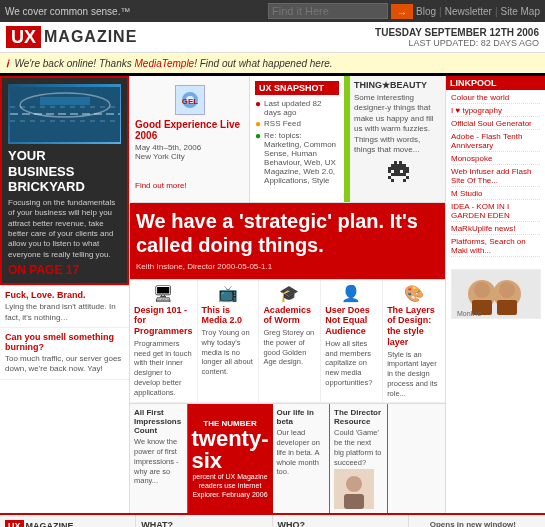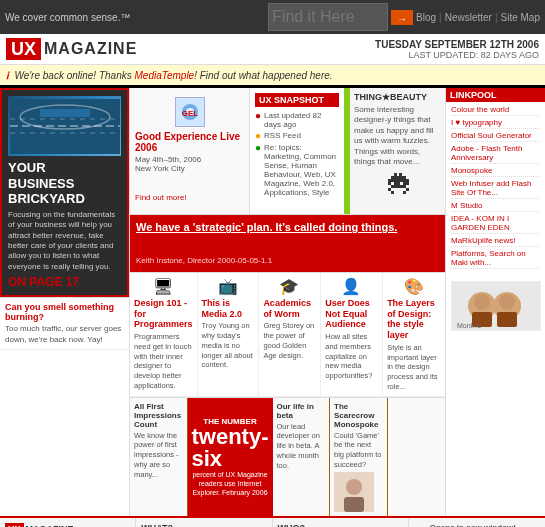--- a/index.html
+++ b/index.html
@@ -19,22 +19,22 @@
       display: flex;
       align-items: center;
       padding: 3px 5px;
       font-size: 10px;
       justify-content: space-between;
     }
     #top-bar .tagline { color: #ccc; font-size: 10px; }
     #top-bar .search-area { display: flex; align-items: center; gap: 3px; }
     #top-bar input {
       width: 120px;
-      height: 28px;
-      font-size: 16px;
+      height: 16px;
+      font-size: 11px;
       border: 1px solid #666;
       padding: 1px 3px;
       background: #555;
       color: #fff;
     }
     #top-bar .search-btn {
       background: #e05000;
       color: #fff;
       border: none;
       padding: 2px 6px;
@@ -208,25 +208,24 @@
 
     
     .strategic-plan {
       background: #c00;
       color: #fff;
       padding: 6px;
       margin: 0;
       font-size: 11px;
     }
     .strategic-plan h2 {
-      font-size: 11px;
+      font-size: 20px;
       font-weight: bold;
       line-height: 1.2;
-      margin-bottom: 20px;
-      text-decoration: underline;
+      margin-bottom: 4px;
     }
     .strategic-plan p { font-size: 8px; color: #fcc; line-height: 1.4; }
 
     
     .article-grid {
       display: grid;
       grid-template-columns: repeat(5, 1fr);
       border-top: 1px solid #ddd;
     }
     .article-cell {
@@ -380,20 +379,24 @@
           <ellipse cx="55" cy="18" rx="45" ry="12" fill="none" stroke="white" stroke-width="1.5" opacity="0.4"></ellipse>
           <rect x="30" y="10" width="50" height="8" fill="#2980b9" opacity="0.6"></rect>
         </svg>
       </div>
       <div class="hero-title">YOUR<br>BUSINESS<br>BRICKYARD</div>
       <div class="hero-subtitle">Focusing on the fundamentals of your business will help you attract better revenue, take better care of your clients and allow you to listen to what everyone is really telling you.</div>
       <div class="hero-page">ON PAGE 17</div>
     </div>
 
     <div class="small-articles">
+      <div class="small-article">
+        <h4>Fuck, Love. Brand.</h4>
+        <p>Lying the brand isn't attitude. In fact, it's nothing…</p>
+      </div>
       <div class="small-article">
         <h4>Can you smell something burning?</h4>
         <p>Too much traffic, our server goes down, we're back now. Yay!</p>
       </div>
     </div>
   </div>
 
   <div id="center-col">
 
     <div class="top-row">
@@ -511,21 +514,21 @@
       <div class="number-cell">
         <div class="the-number">THE NUMBER</div>
         <div class="big-number">twenty-six</div>
         <div class="number-desc">percent of UX Magazine readers use Internet Explorer. February 2006</div>
       </div>
       <div class="bottom-cell">
         <h4>Our life in beta</h4>
         <p>Our lead developer on life in beta. A whole month too.</p>
       </div>
       <div class="bottom-cell">
-        <h4>The Scarecrow Monospoke</h4>
+        <h4>The Director Resource</h4>
         <p>Could 'Game' be the next big platform to succeed?</p>
         <div style="width:40px;height:40px;background:#ddd;margin-top:2px;overflow:hidden;">
           <svg width="40" height="40" viewBox="0 0 40 40">
             <rect width="40" height="40" fill="#e8d5c4"></rect>
             <circle cx="20" cy="15" r="8" fill="#c8a08a"></circle>
             <rect x="10" y="25" width="20" height="15" fill="#8a6a5a" rx="3"></rect>
           </svg>
         </div>
       </div>
     </div>

